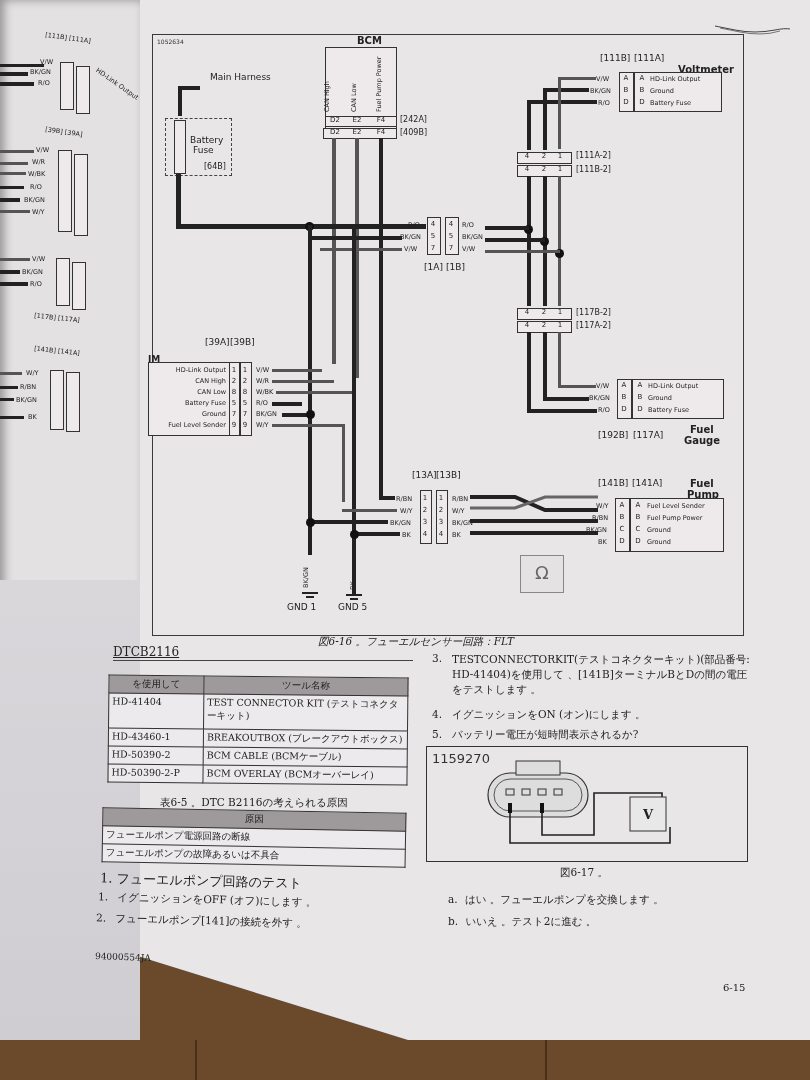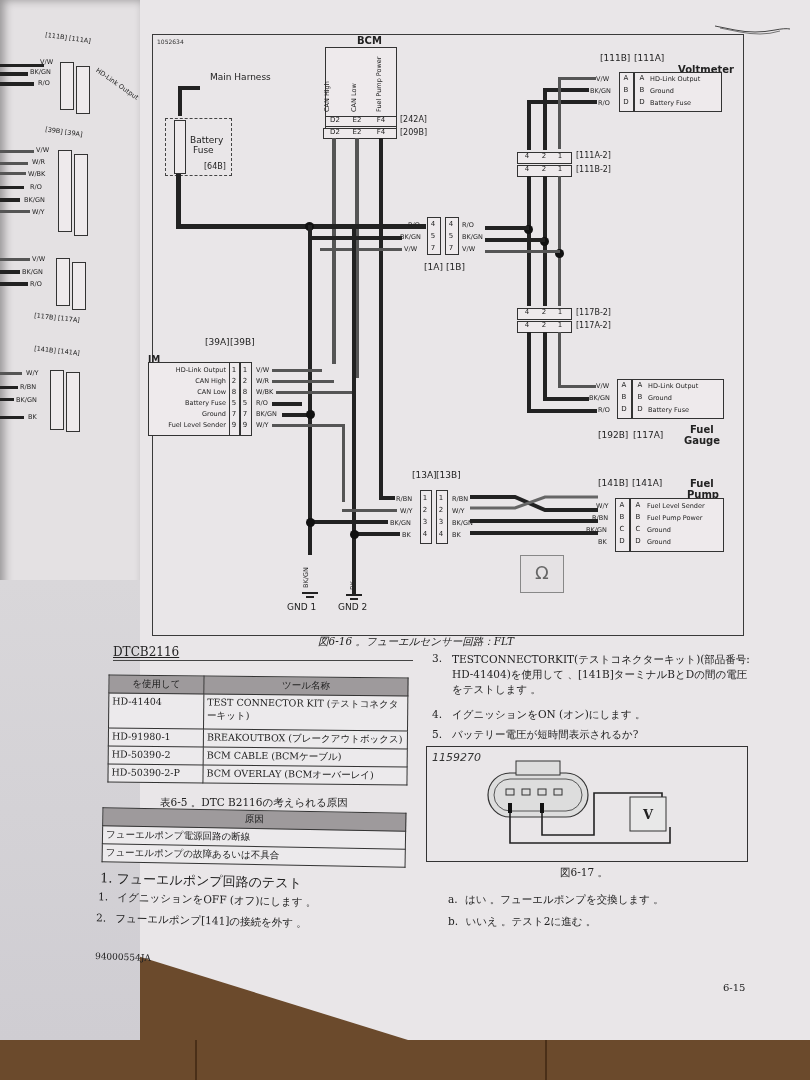--- a/index.html
+++ b/index.html
@@ -120,21 +120,21 @@
 <div class="label sm" style="left:375px;top:112px;transform:rotate(-90deg);transform-origin:left top;">Fuel Pump Power</div>
 <div class="box" style="left:325px;top:116px;width:70px;height:9px;"></div>
 <div class="pin" style="left:328px;top:116px;width:14px;">D2</div>
 <div class="pin" style="left:350px;top:116px;width:14px;">E2</div>
 <div class="pin" style="left:374px;top:116px;width:14px;">F4</div>
 <div class="box" style="left:323px;top:128px;width:72px;height:9px;"></div>
 <div class="pin" style="left:328px;top:128px;width:14px;">D2</div>
 <div class="pin" style="left:350px;top:128px;width:14px;">E2</div>
 <div class="pin" style="left:374px;top:128px;width:14px;">F4</div>
 <div class="label" style="left:400px;top:115px;">[242A]</div>
-<div class="label" style="left:400px;top:128px;">[209B]</div>
+<div class="label" style="left:400px;top:128px;">[409B]</div>
 
 <div class="wire thin" style="left:332px;top:138px;width:4px;height:226px;"></div>
 <div class="wire thin" style="left:355px;top:138px;width:4px;height:240px;"></div>
 <div class="wire" style="left:379px;top:138px;width:4px;height:360px;"></div>
 
 <div class="label md" style="left:210px;top:72px;line-height:10px;width:32px;text-align:center;">Main Harness</div>
 <div class="wire" style="left:178px;top:86px;width:4px;height:30px;"></div>
 <div class="wire" style="left:178px;top:86px;width:22px;height:4px;"></div>
 <div style="position:absolute;left:165px;top:118px;width:65px;height:56px;border:1px dashed #444;"></div>
 <div class="box" style="left:174px;top:120px;width:10px;height:52px;"></div>
@@ -347,39 +347,39 @@
 
 <div class="box" style="left:520px;top:555px;width:42px;height:36px;background:#e5e2e4;border-color:#888;">
   <div style="text-align:center;font-size:18px;color:#666;line-height:34px;">Ω</div>
 </div>
 
 <div class="label sm" style="left:302px;top:566px;transform:rotate(-90deg);transform-origin:left top;top:588px;">BK/GN</div>
 <div class="gnd" style="left:302px;top:592px;"></div>
 <div class="label md" style="left:287px;top:602px;">GND 1</div>
 <div class="label sm" style="left:349px;top:590px;transform:rotate(-90deg);transform-origin:left top;">BK</div>
 <div class="gnd" style="left:346px;top:594px;"></div>
-<div class="label md" style="left:338px;top:602px;">GND 2</div>
+<div class="label md" style="left:338px;top:602px;">GND 5</div>
 
 <div class="caption" style="left:318px;top:635px;font-style:italic;">図6-16 。フューエルセンサー回路：FLT</div>
 
 <div class="jp" style="left:113px;top:645px;font-size:12px;text-decoration:underline;">DTCB2116</div>
 <div style="position:absolute;left:113px;top:660px;width:300px;height:1px;background:#444;"></div>
 
 <table class="tool" style="left:108px;top:676px;width:300px;transform:rotate(0.6deg);">
   <tbody>
       <tr>
     <th style="width:86px;">を使用して</th>
     <th>ツール名称</th>
   </tr>
   <tr>
     <td style="height:30px;">HD-41404</td>
     <td>TEST CONNECTOR KIT (テストコネクターキット)</td>
   </tr>
   <tr>
-    <td>HD-91980-1</td>
+    <td>HD-43460-1</td>
     <td>BREAKOUTBOX (ブレークアウトボックス)</td>
   </tr>
   <tr>
     <td>HD-50390-2</td>
     <td>BCM CABLE (BCMケーブル)</td>
   </tr>
   <tr>
     <td>HD-50390-2-P</td>
     <td>BCM OVERLAY (BCMオーバーレイ)</td>
   </tr>
@@ -413,21 +413,21 @@
 <div class="jp" style="left:95px;top:952px;font-size:9px;transform:rotate(2deg);">94000554JA</div>
 
 <div class="jp" style="left:432px;top:652px;font-size:10.5px;width:22px;">3.</div>
 <div class="jp" style="left:452px;top:652px;font-size:10.5px;width:300px;white-space:normal;line-height:15px;">TESTCONNECTORKIT(テストコネクターキット)(部品番号: HD-41404)を使用して 、[141B]ターミナルBとDの間の電圧をテストします 。</div>
 <div class="jp" style="left:432px;top:708px;font-size:10.5px;">4.</div>
 <div class="jp" style="left:452px;top:708px;font-size:10.5px;">イグニッションをON (オン)にします 。</div>
 <div class="jp" style="left:432px;top:728px;font-size:10.5px;">5.</div>
 <div class="jp" style="left:452px;top:728px;font-size:10.5px;">バッテリー電圧が短時間表示されるか?</div>
 
 <div style="position:absolute;left:426px;top:746px;width:320px;height:114px;border:1.5px solid #333;"></div>
-<div class="fig-id" style="left:432px;top:751px;font-size:11px;font-style:italic;">1159270</div>
+<div class="fig-id" style="left:432px;top:751px;font-size:13px;">1159270</div>
 <svg style="position:absolute;left:480px;top:755px;" width="250" height="100">
   <rect x="8" y="18" width="100" height="44" rx="22" fill="#ddd" stroke="#333" stroke-width="1.2"></rect>
   <rect x="14" y="24" width="88" height="32" rx="16" fill="none" stroke="#555"></rect>
   <rect x="36" y="6" width="44" height="14" fill="#ddd" stroke="#333"></rect>
   <rect x="26" y="34" width="8" height="6" fill="none" stroke="#333"></rect>
   <rect x="42" y="34" width="8" height="6" fill="none" stroke="#333"></rect>
   <rect x="58" y="34" width="8" height="6" fill="none" stroke="#333"></rect>
   <rect x="74" y="34" width="8" height="6" fill="none" stroke="#333"></rect>
   <rect x="28" y="48" width="4" height="10" fill="#111"></rect>
   <rect x="60" y="48" width="4" height="10" fill="#111"></rect>

